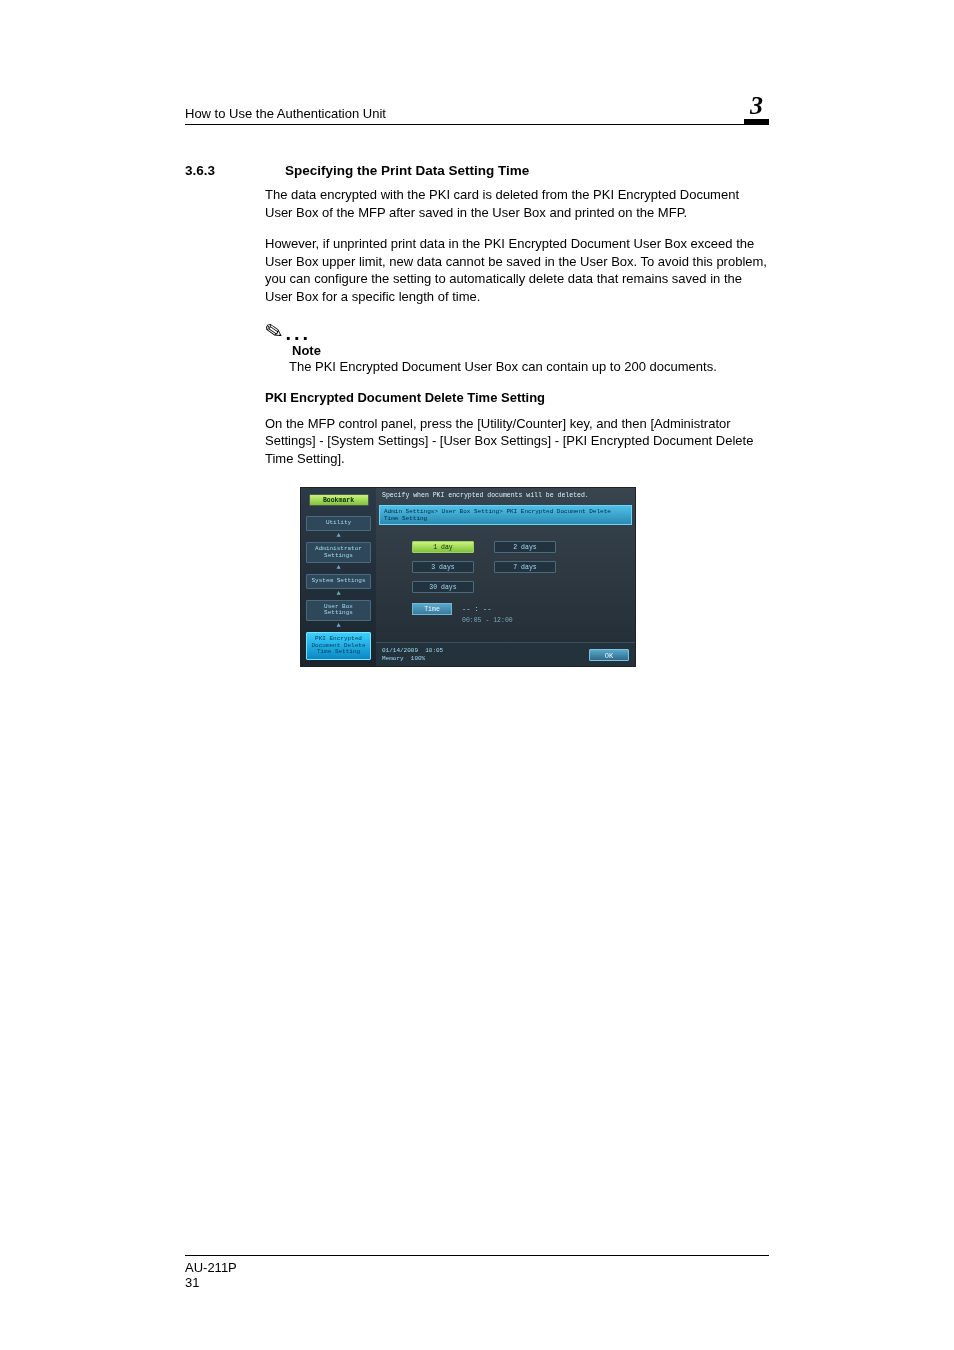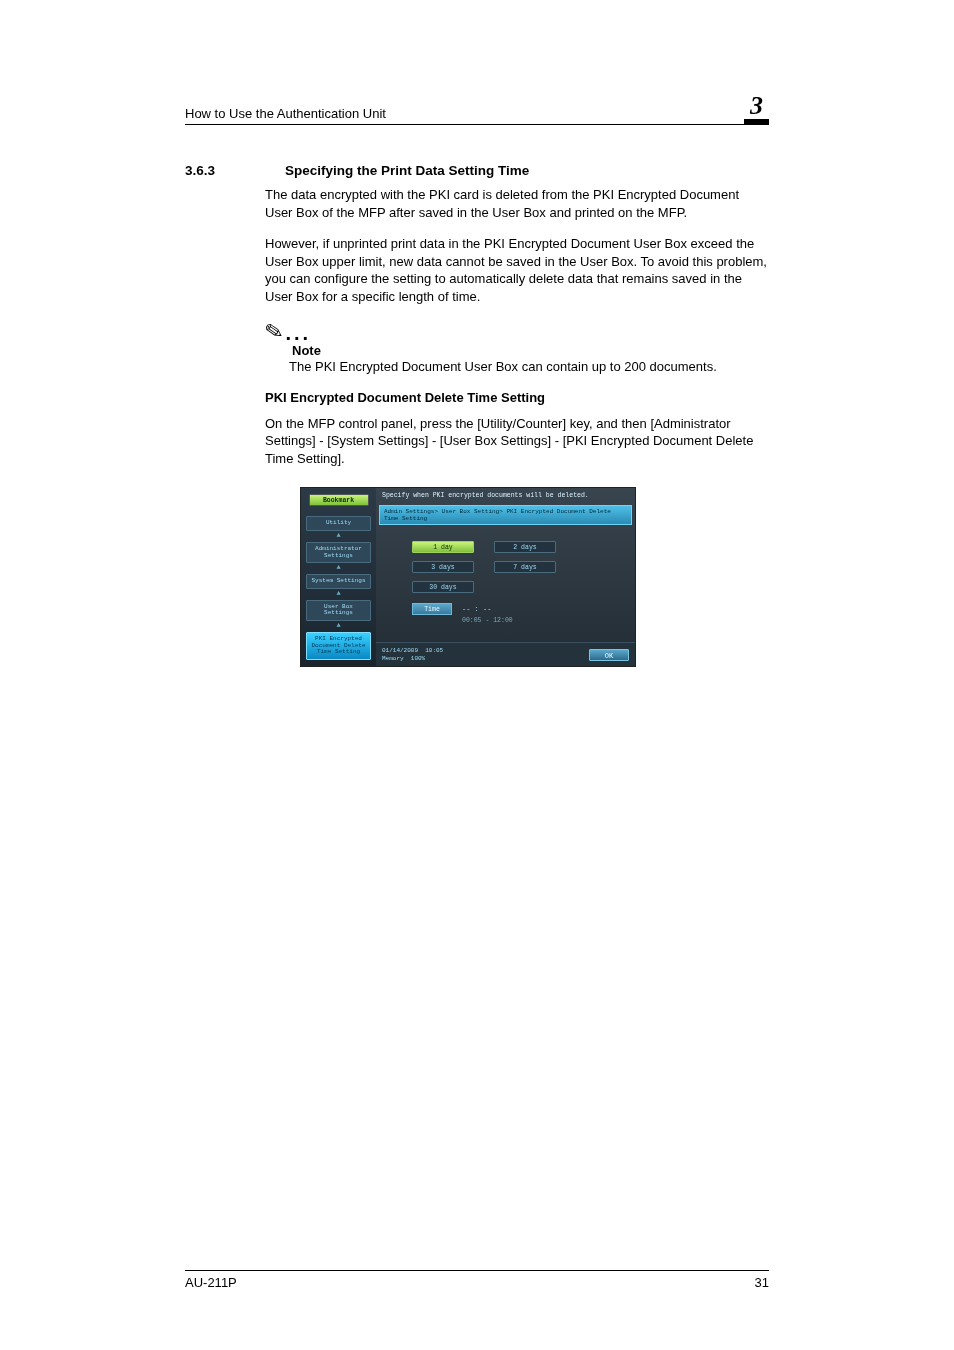--- a/index.html
+++ b/index.html
@@ -244,20 +244,21 @@
     .footer-row {
       position: absolute;
       bottom: 60px;
       left: 185px;
       right: 185px;
       border-top: 1px solid #000;
       padding-top: 4px;
       display: flex;
       justify-content: space-between;
       font-size: 13px;
+      flex-direction: column;
     }
   </style>
 </head>
 <body>
 <div class="page">
 
   <div class="header-row">
     <div class="header-title">How to Use the Authentication Unit</div>
     <div class="chapter-box">3</div>
   </div>

